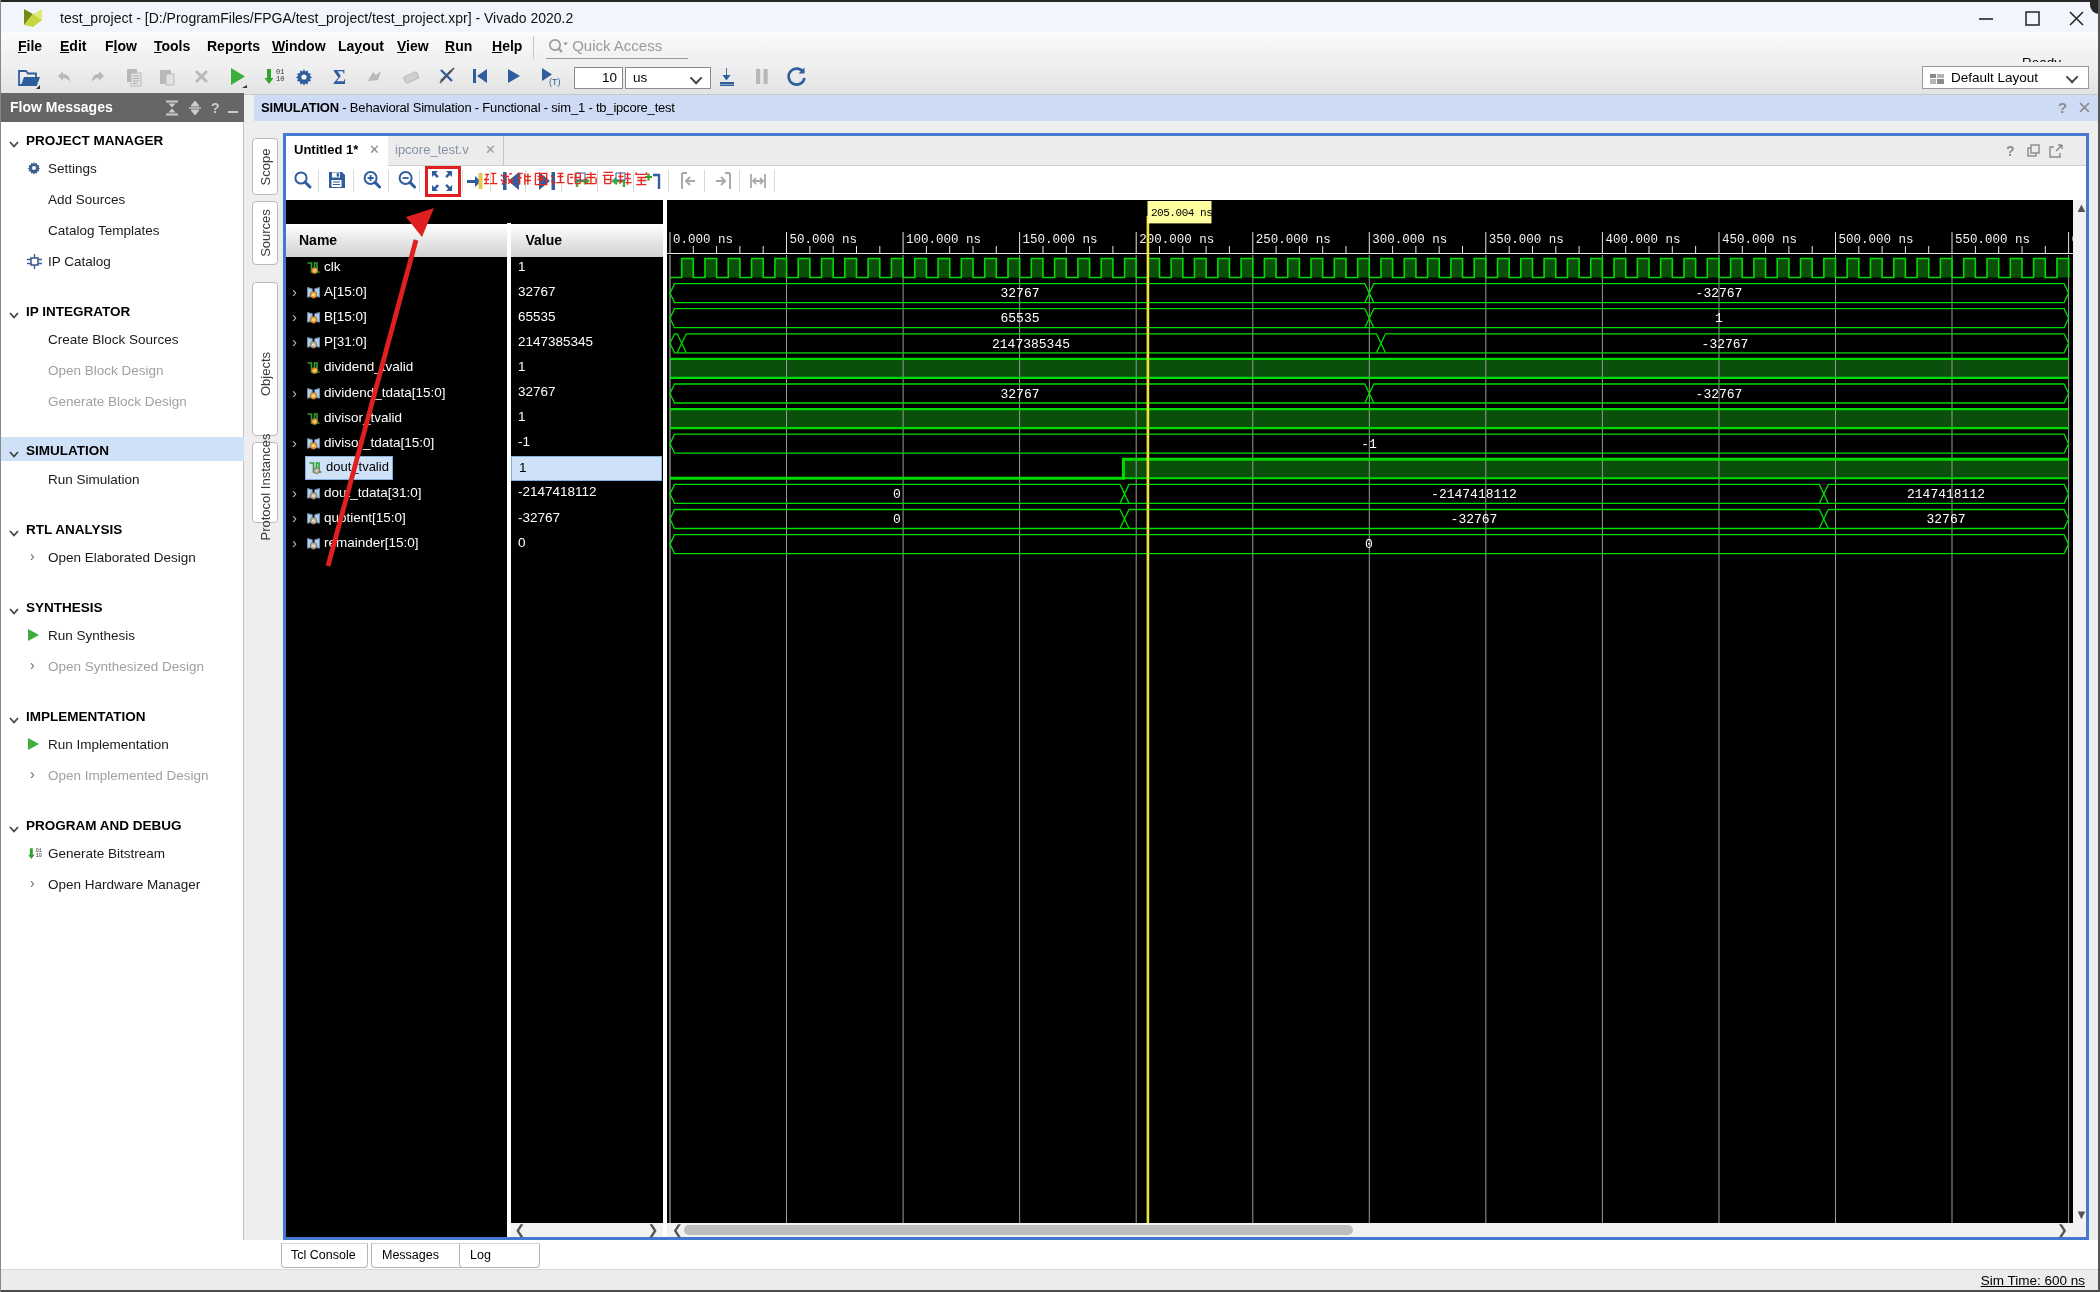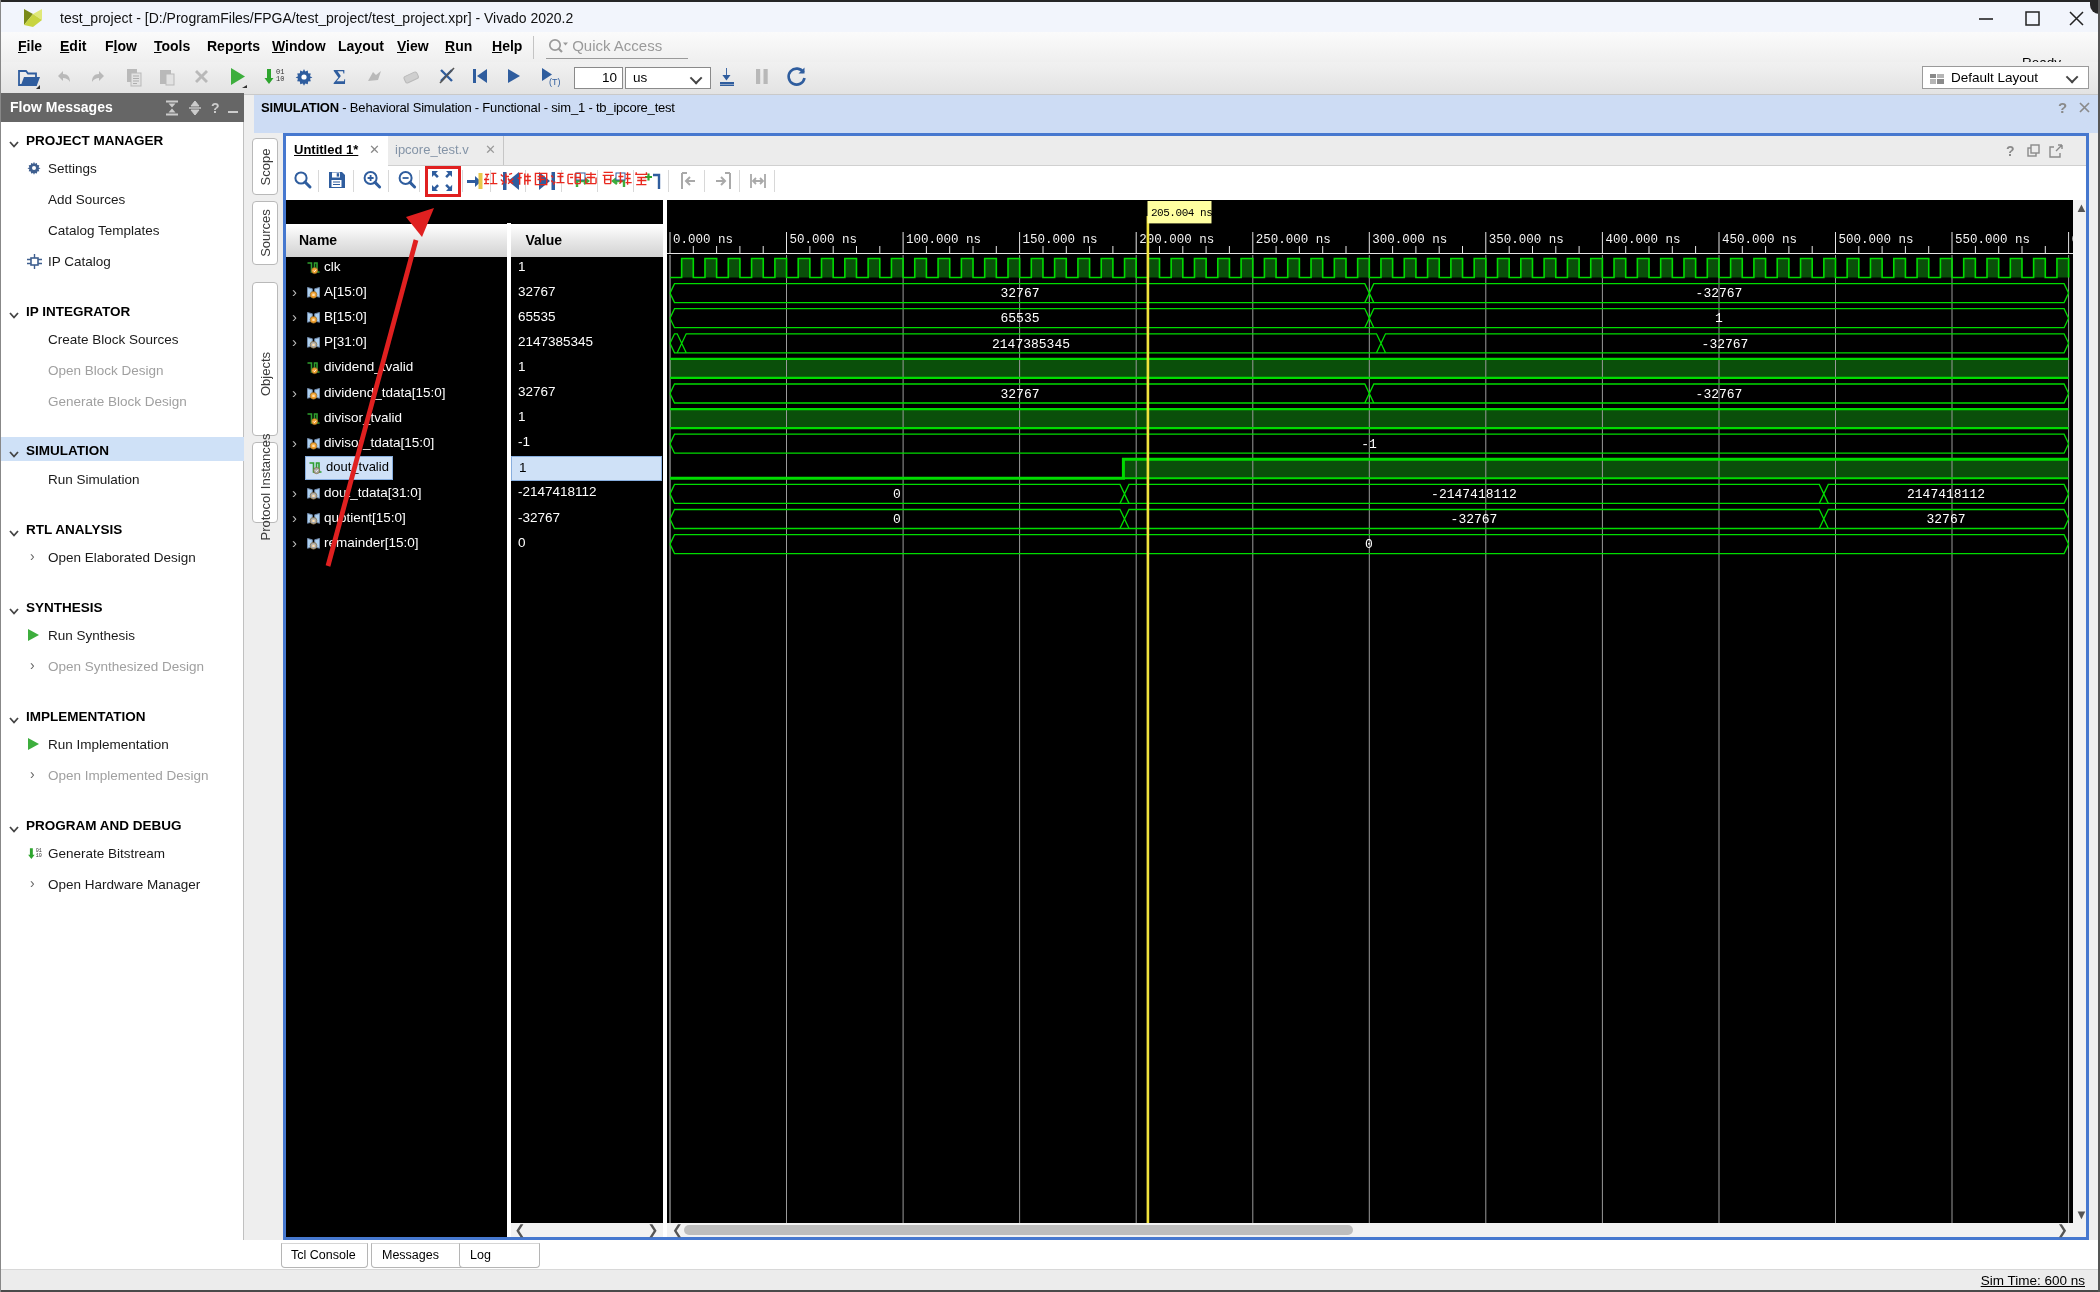--- a/index.html
+++ b/index.html
@@ -33,25 +33,25 @@
 .chev{position:absolute;left:-17px;top:3px;}
 .sitem{position:absolute;left:48px;font-size:13.5px;color:#1a1a1a;}
 .sitem .sic{position:absolute;left:-21px;top:0px;}
 .schev{position:absolute;left:-18px;top:-2px;color:#666;font-size:14px;}
 .gray{color:#a0a0a0;}
 #simhl{position:absolute;left:0;top:315px;width:244px;height:24px;background:#cfe1f7;}
 
 .vtab{position:absolute;border:1px solid #b9b9b9;border-radius:4px;width:26px;background:#fff;color:#3a3a3a;font-size:13px;}
 .vtab span{position:absolute;left:50%;top:50%;transform:translate(-50%,-50%) rotate(-90deg);white-space:nowrap;}
 
-#banner{position:absolute;left:254px;top:95px;width:1846px;height:38px;background:#cddcf4;font-size:13px;letter-spacing:-0.2px;color:#000;padding:5px 0 0 7px;}
+#banner{position:absolute;left:254px;top:95px;width:1846px;height:26px;background:#cddcf4;font-size:13px;letter-spacing:-0.2px;color:#000;padding:5px 0 0 7px;}
 
 #wavewin{position:absolute;left:283px;top:133px;width:1806px;height:1107px;background:#fff;border:3px solid #4678cf;}
 #tabbar{position:absolute;left:0;top:0;width:1800px;height:30px;background:#ececec;border-bottom:1px solid #d0d0d0;}
-#tab1{position:absolute;left:0;top:0;width:102px;height:30px;background:#fff;font-weight:bold;font-size:13px;color:#000;padding:6px 0 0 8px;text-decoration:underline;}
+#tab1{position:absolute;left:0;top:0;width:102px;height:30px;background:#fff;font-weight:bold;font-size:13px;color:#000;padding:6px 0 0 8px;}
 #tab1 .x{position:absolute;right:8px;top:6px;color:#888;font-weight:normal;}
 #tab2{position:absolute;left:102px;top:0;width:116px;height:29px;background:#ececec;font-size:13px;color:#8494a7;padding:6px 0 0 7px;border-right:1px solid #c6c6c6;}
 #tab2 .x{position:absolute;right:7px;top:6px;color:#999;}
 #wtbar{position:absolute;left:0;top:30px;width:1800px;height:34px;background:#fff;}
 #redbox{position:absolute;left:139px;top:30px;width:36px;height:31px;border:3px solid #e02020;}
 #blackarea{position:absolute;left:0;top:64px;width:1800px;height:1037px;background:#000;}
 .hdr{position:absolute;top:223.5px;height:33px;background:linear-gradient(#ffffff,#e9e9e9 45%,#d2d2d2);border-top:1px solid #fff;font-weight:bold;font-size:14px;color:#000;padding-top:7px;}
 .nrow{position:absolute;left:286px;width:219px;height:24px;color:#fff;font-size:13.5px;}
 .nexp{position:absolute;left:6px;top:2px;color:#bbb;font-size:15px;}
 .nicon{position:absolute;left:20px;top:4px;}

